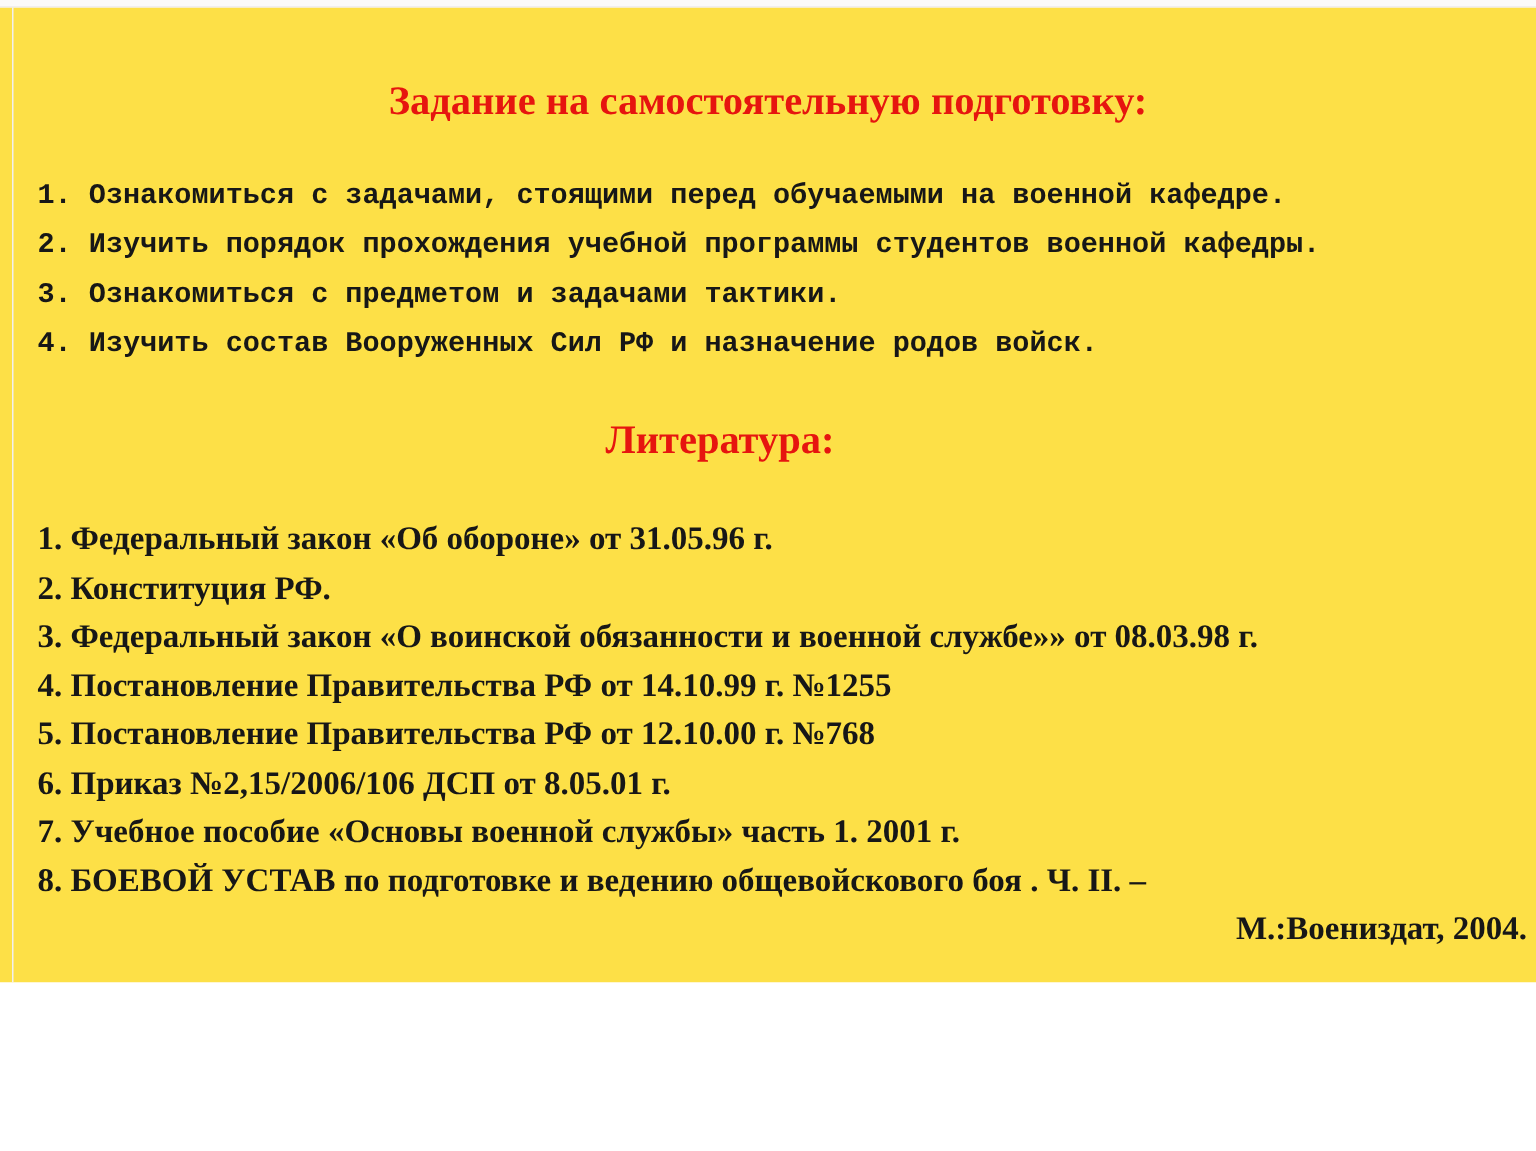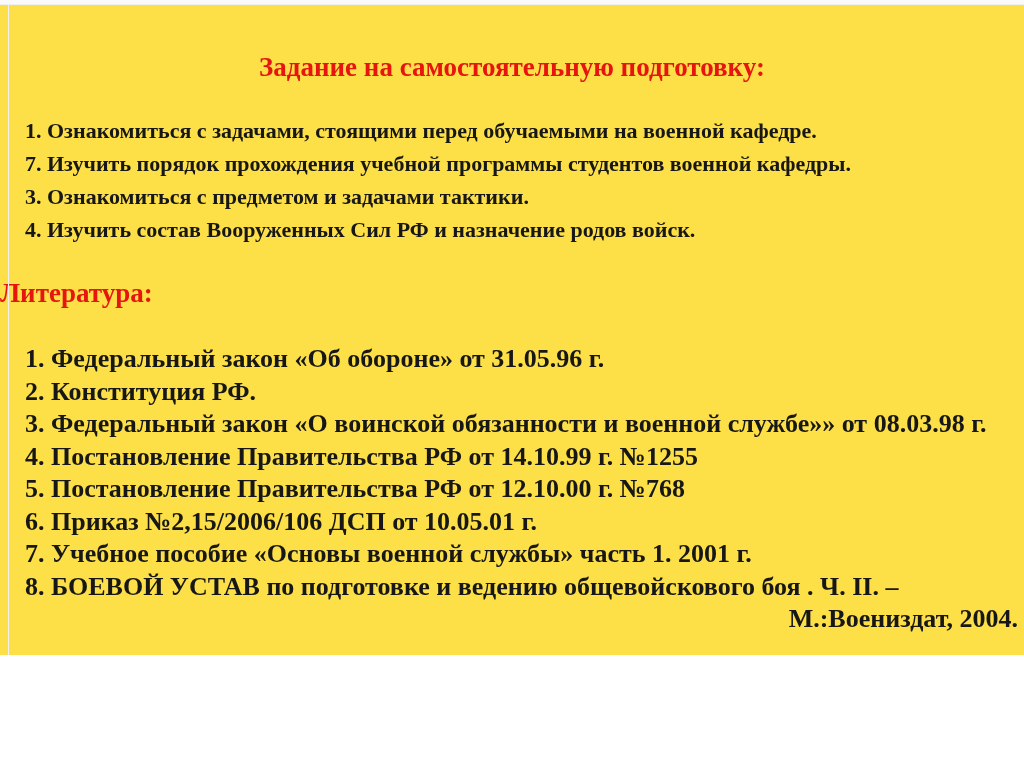--- a/index.html
+++ b/index.html
@@ -34,35 +34,36 @@
     margin: 0;
     padding-top: 50px;
     font-size: 27px;
     line-height: 34px;
     text-align: center;
     color: var(--accent-red, #e6150f);
     font-weight: bold;
   }
   .tasks {
     margin: 30px 6px 4px 25px;
-    font-size: 22px;
+    font-size: 19px;
     line-height: 33px;
+    font-family: Liberation Mono, monospace;
   }
   .lit-heading {
     margin: 30px 0 0 0;
     width: 960px;
     font-size: 27px;
     line-height: 34px;
-    text-align: left;
+    text-align: center;
     color: var(--accent-red, #e6150f);
     font-weight: bold;
   }
   .lit {
     margin: 33px 6px 16px 25px;
-    font-size: 26px;
+    font-size: 22px;
     line-height: 32.5px;
   }
   .line {
     white-space: nowrap;
   }
   .line.indented {
     padding-left: 35px;
     text-align: right;
   }
 </style>
@@ -72,42 +73,42 @@
 <div class="slide">
   <div class="border-top"></div>
   <div class="border-left"></div>
 
   <h1 class="title">Задание на самостоятельную подготовку:</h1>
 
   <div class="tasks">
 
       <div class="line">1. Ознакомиться с задачами, стоящими перед обучаемыми на военной кафедре.</div>
 
-      <div class="line">7. Изучить порядок прохождения учебной программы студентов военной кафедры.</div>
+      <div class="line">2. Изучить порядок прохождения учебной программы студентов военной кафедры.</div>
 
       <div class="line">3. Ознакомиться с предметом и задачами тактики.</div>
 
       <div class="line">4. Изучить состав Вооруженных Сил РФ и назначение родов войск.</div>
     </div>
 
   <h2 class="lit-heading">Литература:</h2>
 
   <div class="lit">
 
       <div class="line">1. Федеральный закон «Об обороне» от 31.05.96 г.</div>
 
       <div class="line">2. Конституция РФ.</div>
 
       <div class="line">3. Федеральный закон «О воинской обязанности и военной службе»» от 08.03.98 г.</div>
 
       <div class="line">4. Постановление Правительства РФ от 14.10.99 г. №1255</div>
 
       <div class="line">5. Постановление Правительства РФ от 12.10.00 г. №768</div>
 
-      <div class="line">6. Приказ №2,15/2006/106 ДСП от 10.05.01 г.</div>
+      <div class="line">6. Приказ №2,15/2006/106 ДСП от 8.05.01 г.</div>
 
       <div class="line">7. Учебное пособие «Основы военной службы» часть 1. 2001 г.</div>
 
       <div class="line">8. БОЕВОЙ УСТАВ по подготовке и ведению общевойскового боя . Ч. II. –</div>
 
       <div class="line indented">М.:Воениздат, 2004.</div>
 
     </div>
 </div>
 

